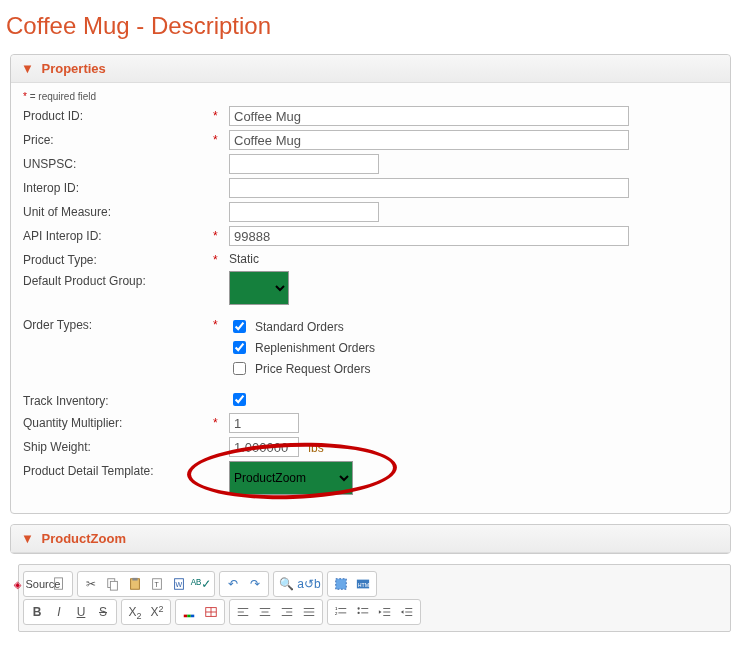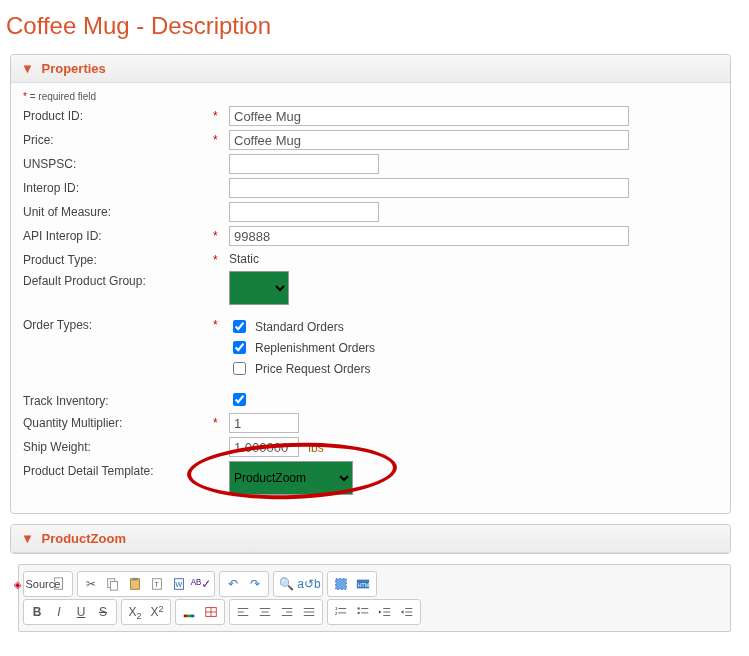--- a/index.html
+++ b/index.html
@@ -277,21 +277,21 @@
             <text x="5" y="11" font-size="8" fill="#555">T</text>
           </svg>
       </div>
       <div class="tb-btn">
         <svg class="icon" viewBox="0 0 16 16">
             <rect x="3" y="2" width="10" height="12" fill="#fff" stroke="#2a5ca8"></rect>
             <text x="4" y="11" font-size="8" fill="#2a5ca8">W</text>
           </svg>
       </div>
       <div class="tb-btn">
-          <span style="color:#4c1d95">ᴬᴮ✓</span>
+          <span style="color:#0f766e">ᴬᴮ✓</span>
         </div>
     </div>
     <div class="tb-group">
       <div class="tb-btn">
           <span style="color:#3a7abf">↶</span>
         </div>
       <div class="tb-btn">
           <span style="color:#3a7abf">↷</span>
         </div>
     </div>

